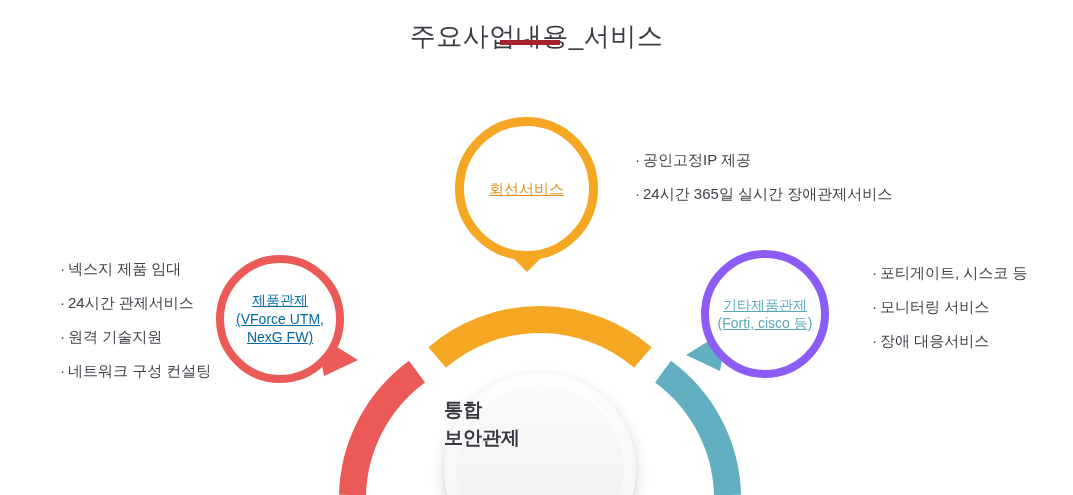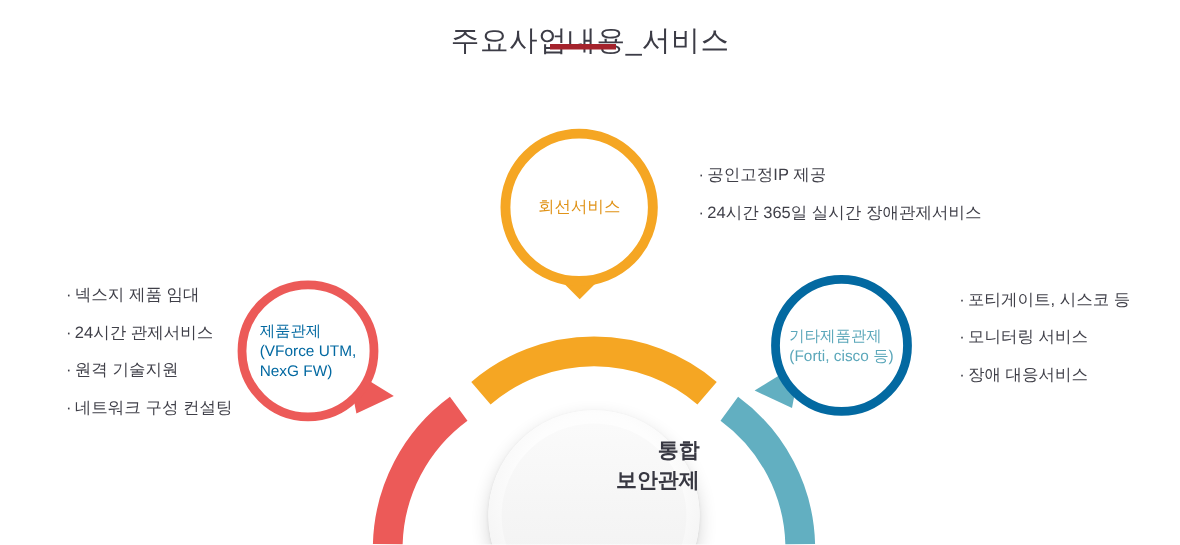--- a/index.html
+++ b/index.html
@@ -73,44 +73,45 @@
     right: 12px;
     bottom: 12px;
     border-radius: 50%;
     background: linear-gradient(180deg, #fafafa 0%, #f0f0f0 100%);
   }
   .hub-label {
     position: absolute;
     left: 444px;
     top: 396px;
     width: 192px;
-    text-align: right;
+    text-align: left;
     font-size: 19px;
     font-weight: bold;
     line-height: 1.45;
     color: #383842;
   }
   .hub-label span { display: block; }
 
   
   .bubble {
     position: absolute;
     border-radius: 50%;
     box-sizing: border-box;
     background: #ffffff;
     display: flex;
     align-items: center;
     justify-content: center;
   }
   .bubble-label {
-    text-align: left;
+    text-align: center;
     line-height: 1.32;
     font-size: 15px;
     font-weight: 400;
     z-index: 2;
+    text-decoration: underline;
   }
   .bubble-label span { display: block; white-space: nowrap; }
 
   #bubble-top {
     left: 455px;
     top: 117px;
     width: 143px;
     height: 143px;
     border: 9px solid #f5a623;
   }
@@ -123,21 +124,21 @@
     height: 128px;
     border: 8px solid #ec5a58;
   }
   #bubble-left .bubble-label { color: #0369a1; font-size: 14px; }
 
   #bubble-right {
     left: 701px;
     top: 250px;
     width: 128px;
     height: 128px;
-    border: 8px solid #0369a1;
+    border: 8px solid #8b5cf6;
   }
   #bubble-right .bubble-label { color: #5ba7ba; font-size: 14px; }
 
   .tail-svg { position: absolute; overflow: visible; }
 
   
   .bullets {
     position: absolute;
     font-size: 15px;
     color: #3f3f48;

